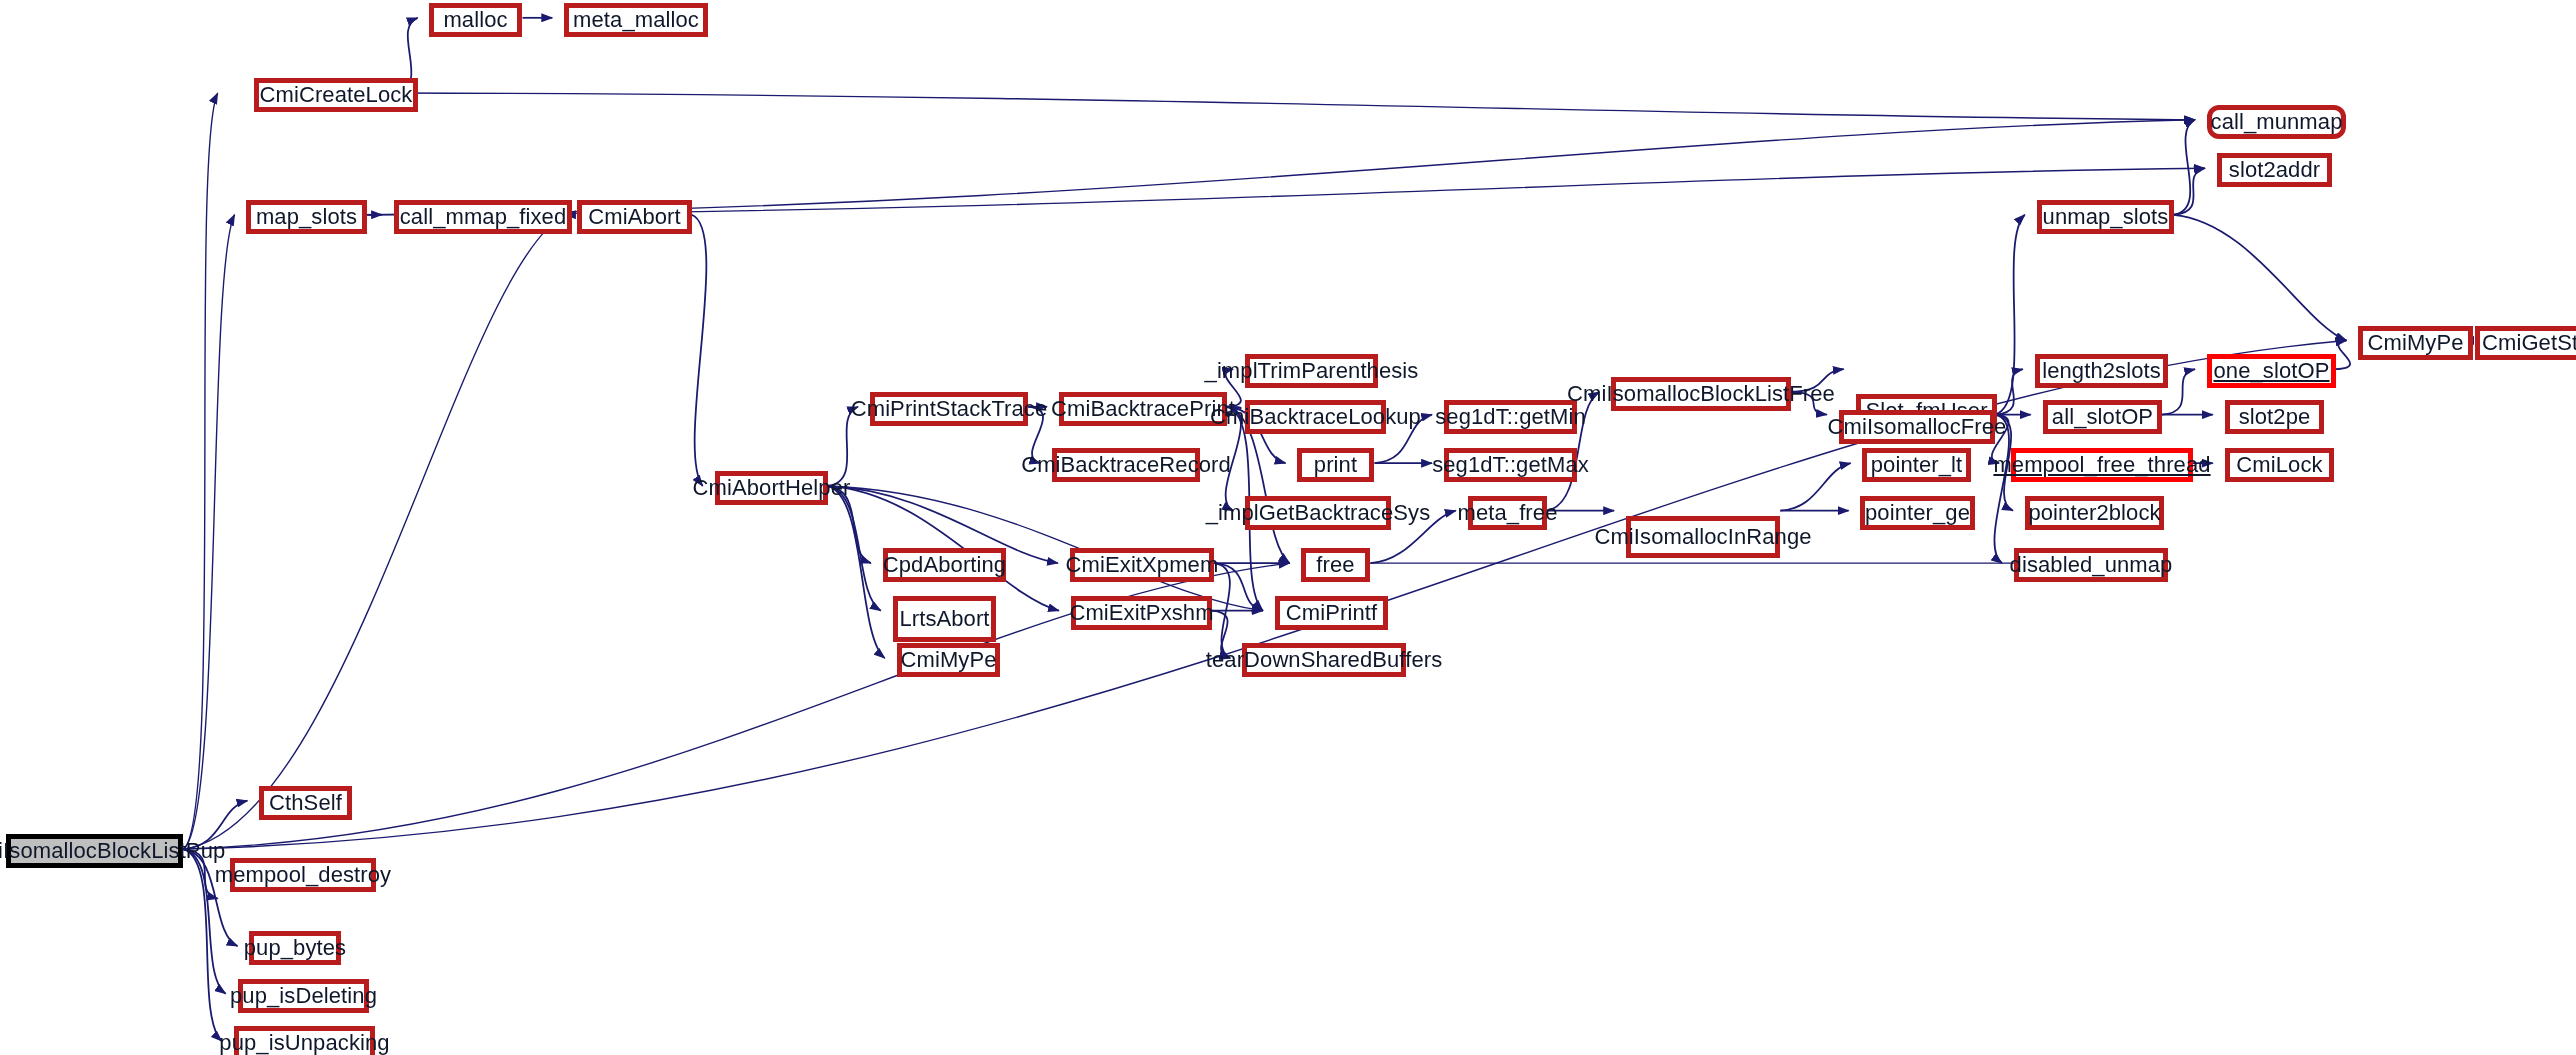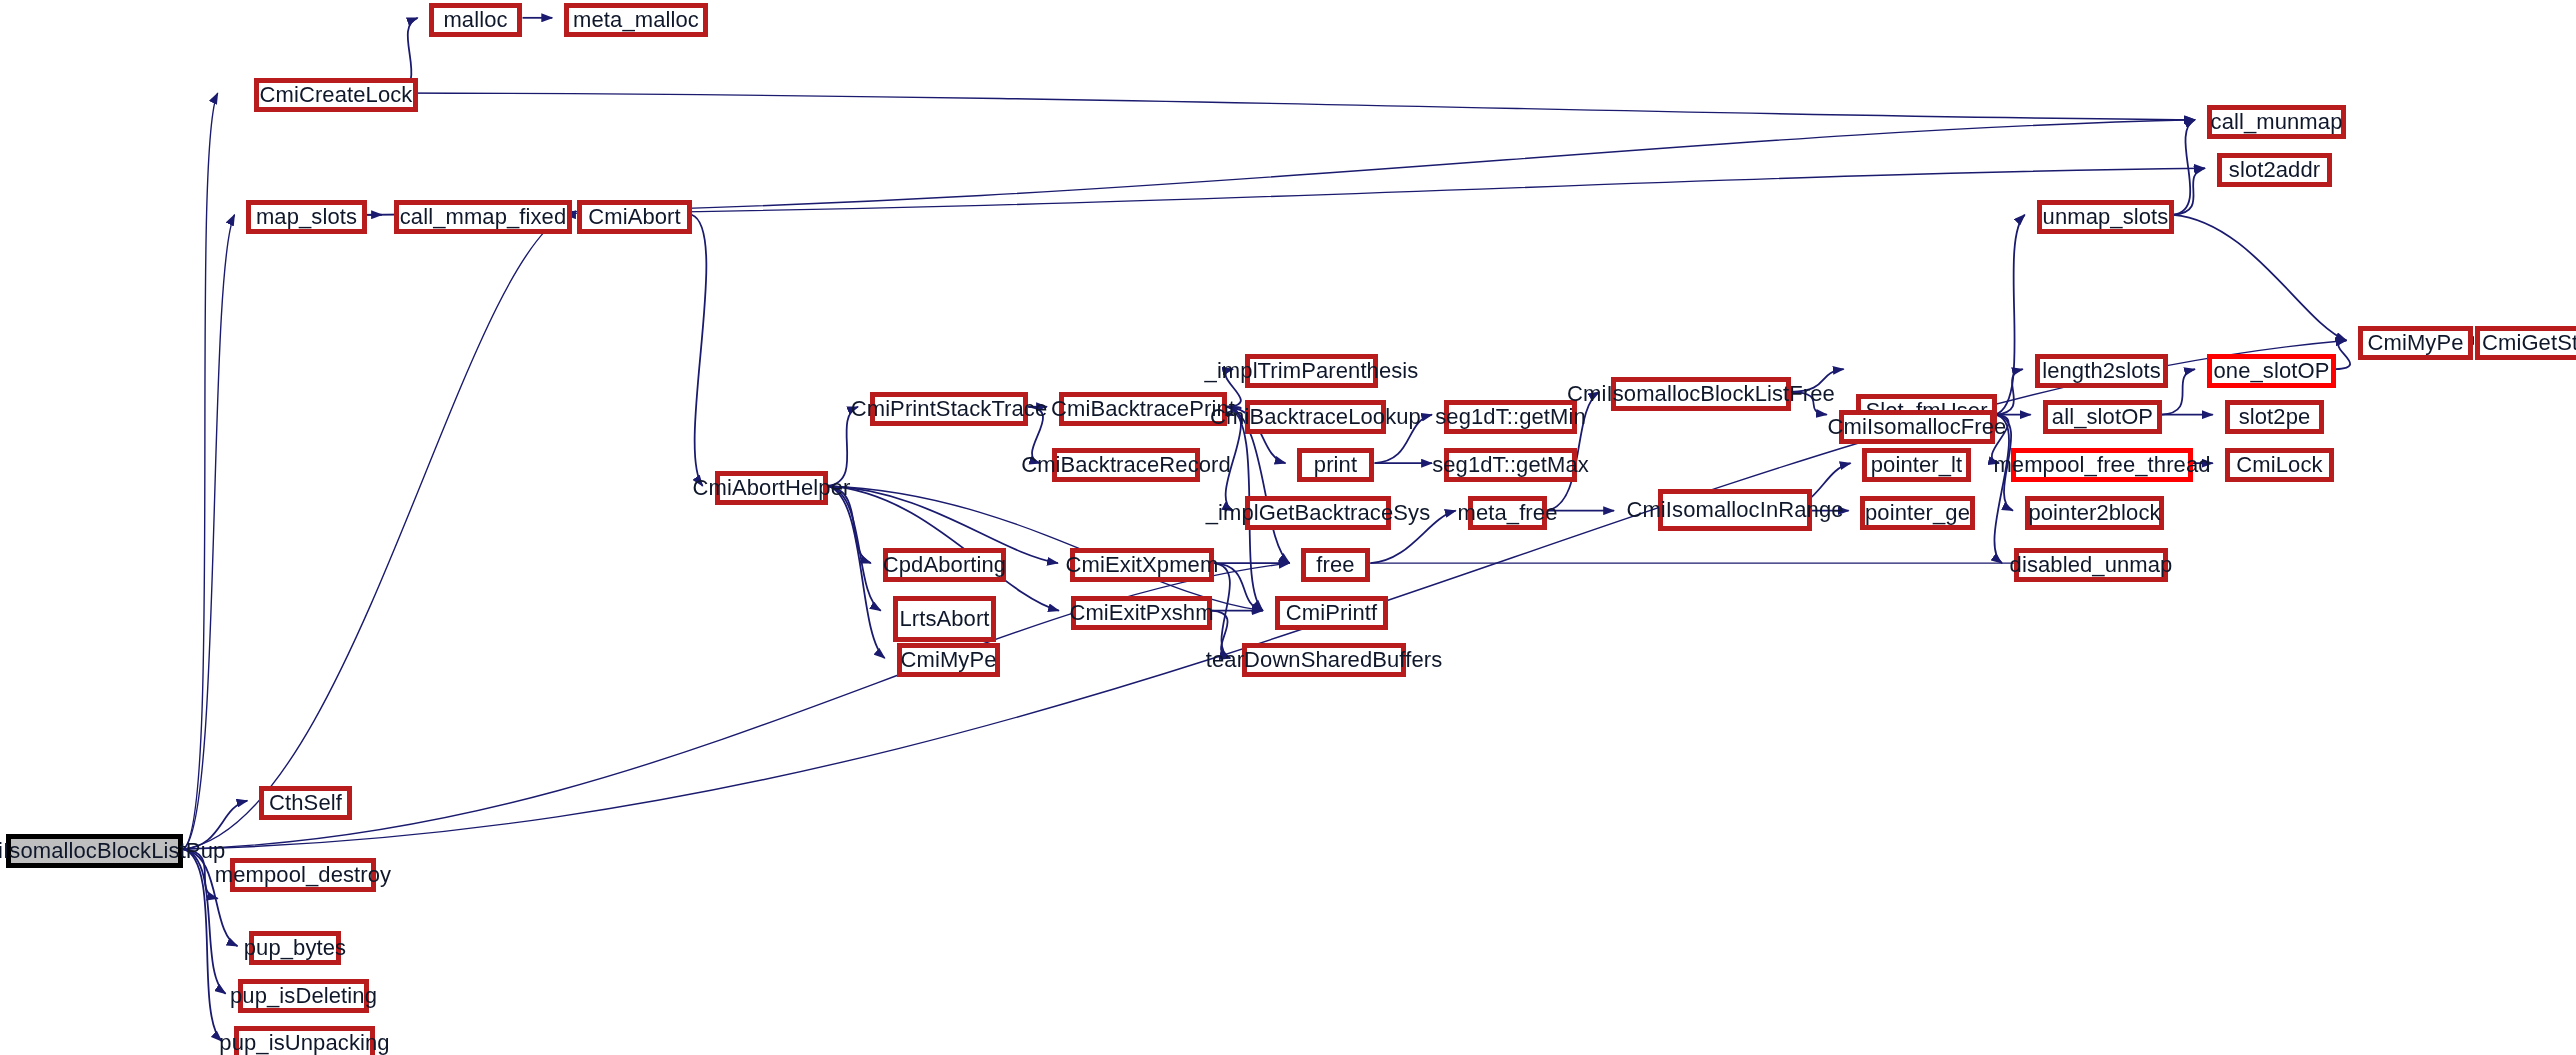--- a/index.html
+++ b/index.html
@@ -40,20 +40,21 @@
     white-space: nowrap;
     padding: 12px 7px;
     letter-spacing: 0.1px;
   }
   .gnode.highlight {
     background: #bfbfbf;
     border-color: #000000;
   }
   .gnode.redborder {
     border-color: #ff0000;
+    text-decoration: underline;
   }
   .gnode-label {
     display: block;
     pointer-events: none;
   }
 </style>
 </head>
 <body>
 
 <div id="graph-canvas">
@@ -131,21 +132,21 @@
   <div id="node-layer">
       <div class="gnode" style="left: 429px; top: 3px; width: 93px; height: 30px;">
         <span class="gnode-label">malloc</span>
       </div>
       <div class="gnode" style="left: 564px; top: 3px; width: 144px; height: 30px;">
         <span class="gnode-label">meta_malloc</span>
       </div>
       <div class="gnode" style="left: 230px; top: 78px; width: 164px; height: 30px; margin-left: 24px;">
         <span class="gnode-label">CmiCreateLock</span>
       </div>
-      <div class="gnode" style="left: 2207px; top: 105px; width: 139px; height: 30px;">
+      <div class="gnode" style="left: 2207px; top: 105px; width: 139px; height: 30px; border-radius: 12px;">
         <span class="gnode-label">call_munmap</span>
       </div>
       <div class="gnode" style="left: 2217px; top: 153px; width: 115px; height: 30px;">
         <span class="gnode-label">slot2addr</span>
       </div>
       <div class="gnode" style="left: 246px; top: 200px; width: 121px; height: 30px;">
         <span class="gnode-label">map_slots</span>
       </div>
       <div class="gnode" style="left: 394px; top: 200px; width: 178px; height: 30px;">
         <span class="gnode-label">call_mmap_fixed</span>
@@ -218,21 +219,21 @@
       </div>
       <div class="gnode" style="left: 1052px; top: 448px; width: 148px; height: 30px;">
         <span class="gnode-label">CmiBacktraceRecord</span>
       </div>
       <div class="gnode" style="left: 1245px; top: 496px; width: 146px; height: 30px;">
         <span class="gnode-label">_implGetBacktraceSys</span>
       </div>
       <div class="gnode" style="left: 1468px; top: 496px; width: 79px; height: 30px;">
         <span class="gnode-label">meta_free</span>
       </div>
-      <div class="gnode" style="left: 1626px; top: 489px; width: 154px; height: 42px; margin-left: 32px;">
+      <div class="gnode" style="left: 1626px; top: 516px; width: 154px; height: 42px;">
         <span class="gnode-label">CmiIsomallocInRange</span>
       </div>
       <div class="gnode" style="left: 1860px; top: 496px; width: 115px; height: 30px;">
         <span class="gnode-label">pointer_ge</span>
       </div>
       <div class="gnode" style="left: 2025px; top: 496px; width: 139px; height: 30px;">
         <span class="gnode-label">pointer2block</span>
       </div>
       <div class="gnode" style="left: 883px; top: 548px; width: 123px; height: 30px;">
         <span class="gnode-label">CpdAborting</span>

